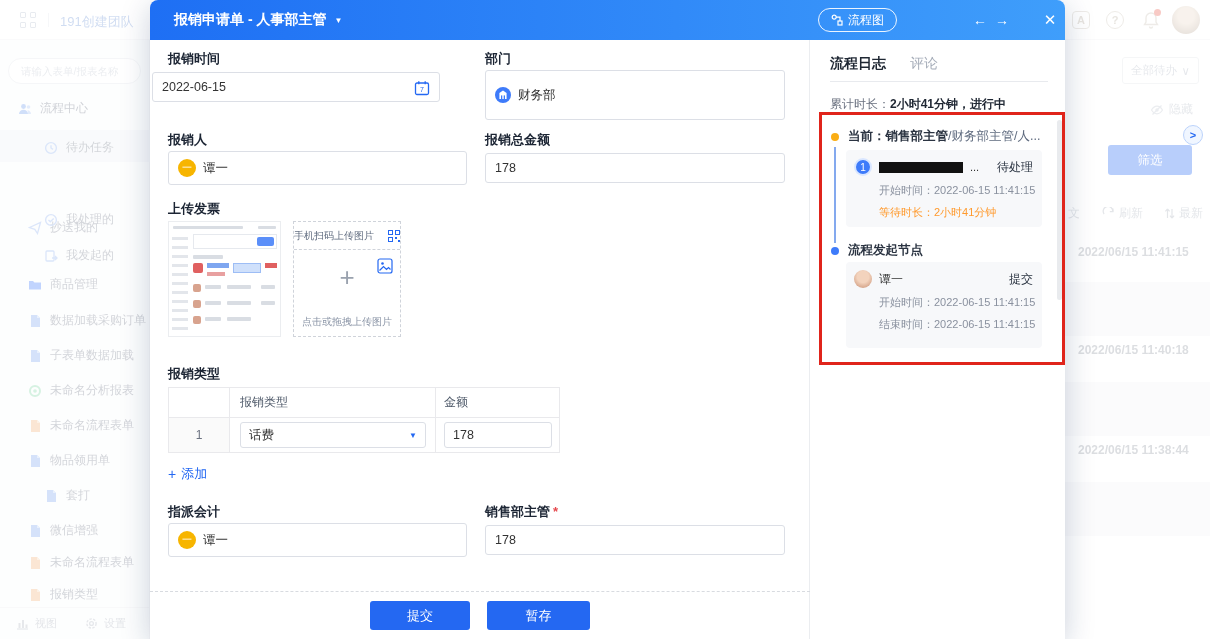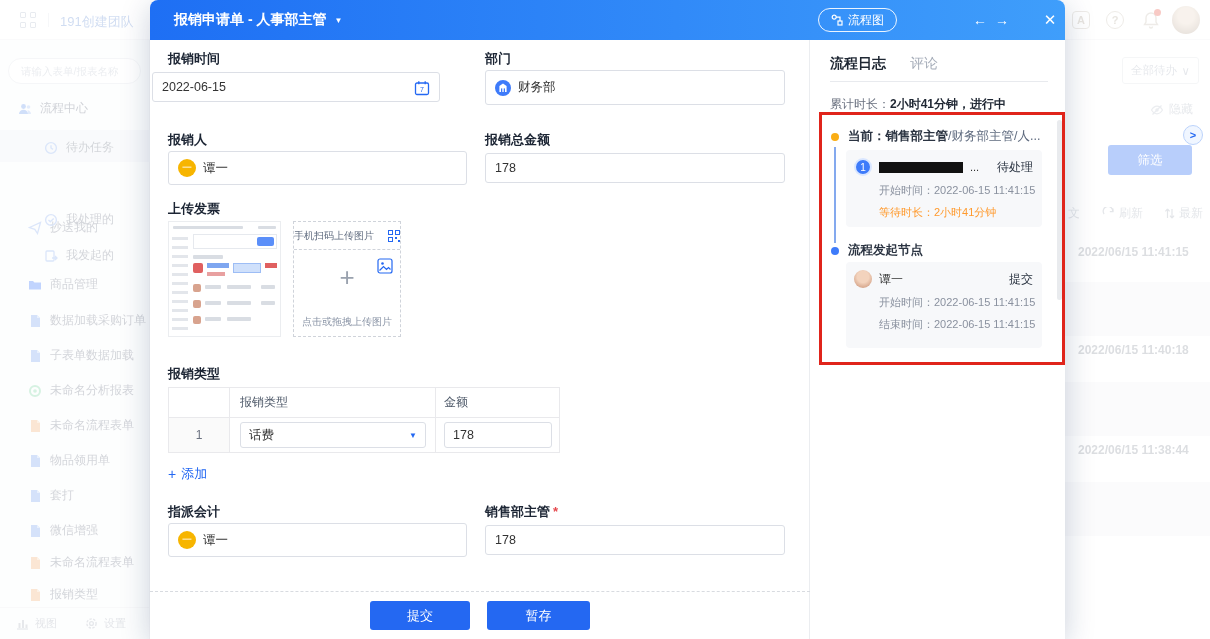--- a/index.html
+++ b/index.html
@@ -250,21 +250,21 @@
     </div>
     <div class="sb-row" style="left:28px;top:412px;">
       <span class="sb-ic">
           <svg width="14" height="14" viewBox="0 0 14 14">
             <path d="M3 1h6l3 3v9H3z" fill="#7ea6f0"></path>
             <path d="M9 1l3 3H9z" fill="#bdd3f8"></path>
           </svg>
         </span>
       <span>物品领用单</span>
     </div>
-    <div class="sb-row" style="left:28px;top:447px;">
+    <div class="sb-row" style="left:44px;top:447px;">
       <span class="sb-ic">
           <svg width="14" height="14" viewBox="0 0 14 14">
             <path d="M3 1h6l3 3v9H3z" fill="#7ea6f0"></path>
             <path d="M9 1l3 3H9z" fill="#bdd3f8"></path>
           </svg>
         </span>
       <span>套打</span>
     </div>
     <div class="sb-row" style="left:28px;top:482px;">
       <span class="sb-ic">
@@ -393,21 +393,21 @@
         <span class="cal-ic">
             <svg width="16" height="16" viewBox="0 0 16 16">
               <rect x="1.5" y="3" width="13" height="11.5" rx="1.5" fill="none" stroke="#2468F2" stroke-width="1.3"></rect>
               <path d="M4.8 1.2v3M11.2 1.2v3" stroke="#2468F2" stroke-width="1.3"></path>
               <text x="8" y="12" text-anchor="middle" font-size="7" fill="#2468F2">7</text>
             </svg>
           </span>
       </div>
 
       <div class="fl" style="left:335px;top:10px">部门</div>
-      <div class="f-box" style="left:335px;top:30px;width:300px;height:35px;">
+      <div class="f-box" style="left:335px;top:30px;width:300px;height:50px;">
         <span class="dept-ic">
             <svg width="16" height="16" viewBox="0 0 16 16">
               <circle cx="8" cy="8" r="8" fill="#3E7BFA"></circle>
               <path d="M8 3.4L4.4 6v6h7.2V6z" fill="#fff"></path>
               <rect x="6" y="8.4" width="1.3" height="3.6" fill="#3E7BFA"></rect>
               <rect x="8.7" y="8.4" width="1.3" height="3.6" fill="#3E7BFA"></rect>
             </svg>
           </span>
         <span>财务部</span>
       </div>

